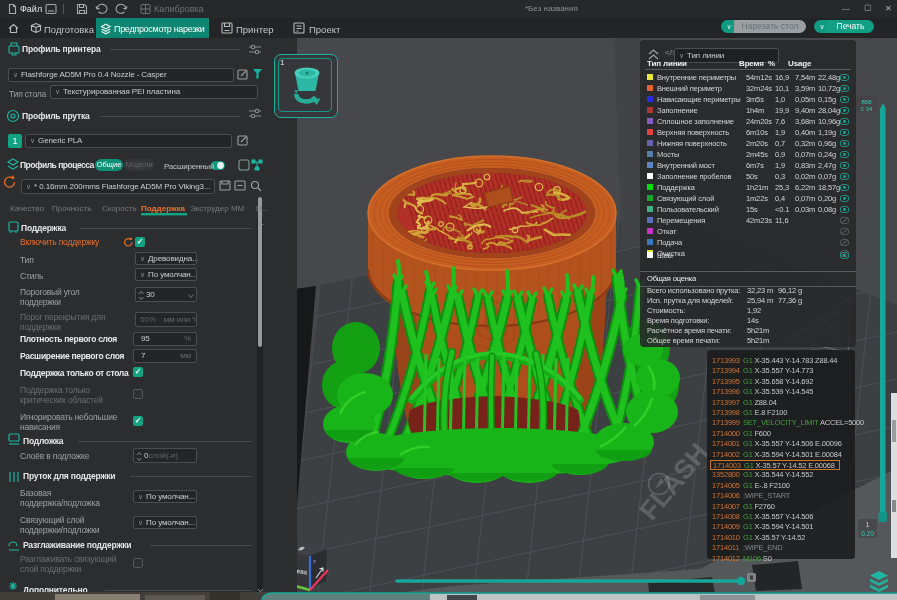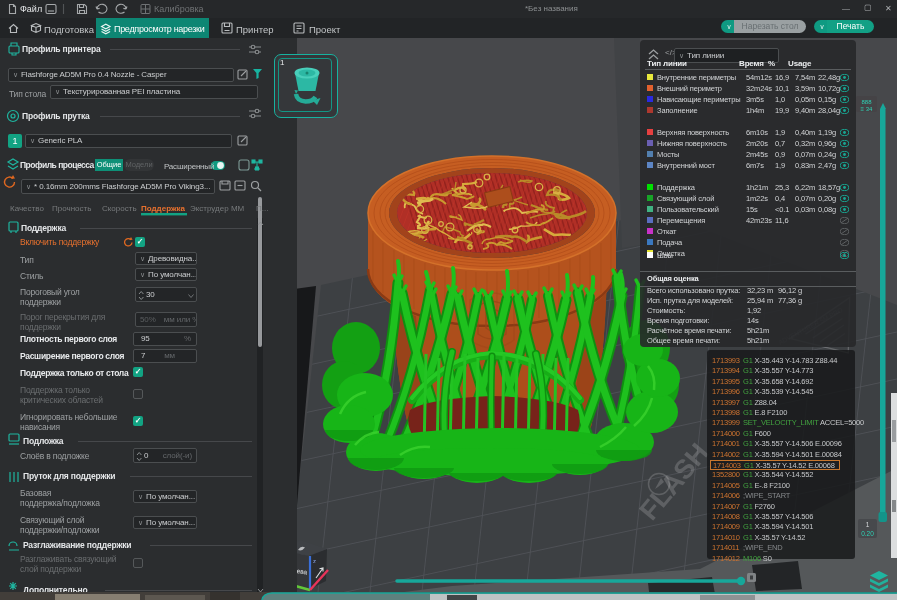--- a/index.html
+++ b/index.html
@@ -635,21 +635,21 @@
  <div class="combo" style="left:8px;top:30px;width:226px;height:14px"><span class="ar">∨</span>Flashforge AD5M Pro 0.4 Nozzle - Casper</div>
  <span class="lbl" style="left:9px;top:51px">Тип стола</span>
  <div class="combo" style="left:50px;top:47px;width:208px;height:14px"><span class="ar">∨</span>Текстурированная PEI пластина</div>
 
  <span class="sech" style="left:22px;top:73px">Профиль прутка</span>
  <div class="secline" style="left:100px;top:78px;width:140px"></div>
  <div class="abs" style="left:8px;top:96px;width:14px;height:14px;background:#12a383;border-radius:2px;color:#fff;font-size:9px;text-align:center;line-height:14px">1</div>
  <div class="combo" style="left:25px;top:96px;width:207px;height:14px"><span class="ar">∨</span>Generic PLA</div>
 
  <span class="sech" style="left:20px;top:122px;letter-spacing:-0.5px">Профиль процесса</span>
- <div class="abs" style="left:95px;top:121px;width:28px;height:12px;background:#0e9077;border-radius:0;color:#fff;font-size:7.5px;text-align:center;line-height:12px">Общие</div>
+ <div class="abs" style="left:95px;top:121px;width:28px;height:12px;background:#0e9077;border-radius:6px;color:#fff;font-size:7.5px;text-align:center;line-height:12px">Общие</div>
  <div class="abs" style="left:124px;top:121px;width:30px;height:12px;background:#333537;border-radius:6px;color:#606365;font-size:7.5px;text-align:center;line-height:12px">Модели</div>
  <span class="abs" style="left:164px;top:124px;font-size:8px;letter-spacing:-0.2px;color:#c0c3c5">Расширенный</span>
  <div class="combo" style="left:21px;top:141px;width:194px;height:15px;line-height:13px"><span class="ar">∨</span>* 0.16mm 200mms Flashforge AD5M Pro Viking3...</div>
 
  <span class="abs" style="left:10px;top:166px;font-size:8px;color:#777a7c">Качество</span>
  <span class="abs" style="left:52px;top:166px;font-size:8px;color:#777a7c">Прочность</span>
  <span class="abs" style="left:102px;top:166px;font-size:8px;color:#777a7c">Скорость</span>
  <span class="abs" style="left:141px;top:166px;font-size:8px;color:#e8712e;font-weight:bold">Поддержка</span>
  <span class="abs" style="left:190px;top:166px;font-size:8px;color:#777a7c">Экструдер ММ</span>
  <span class="abs" style="left:256px;top:166px;font-size:8px;color:#777a7c">П...</span>
@@ -672,32 +672,32 @@
  <div class="combo" style="left:135px;top:249px;width:62px;height:15px;line-height:13px;padding-left:10px">30<svg width="7" height="11" style="position:absolute;left:2px;top:2px">
           <path d="M1 4l2.2-2.5L5.4 4M1 7l2.2 2.5L5.4 7" stroke="#8a8d8f" fill="none"></path>
         </svg><svg width="6" height="4" style="position:absolute;right:2px;top:6px">
           <path d="M0.5 0.5l2.5 3 2.5-3" stroke="#707375" fill="none"></path>
         </svg></div>
  <span class="lbld" style="left:20px;top:274px">Порог перекрытия для<br>поддержки</span>
  <div class="combo" style="left:135px;top:274px;width:62px;height:15px;line-height:13px;color:#5b5e60">50% <span class="suffix" style="margin-left:6px">мм или %</span></div>
  <span class="lblw" style="left:20px;top:296px">Плотность первого слоя</span>
  <div class="combo" style="left:133px;top:294px;width:64px;height:14px;line-height:12px;padding-left:7px">95<span class="suffix" style="float:right;margin-right:5px">%</span></div>
  <span class="lblw" style="left:20px;top:313px">Расширение первого слоя</span>
- <div class="combo" style="left:133px;top:311px;width:64px;height:14px;line-height:12px;padding-left:7px">7<span class="suffix" style="float:right;margin-right:21px">мм</span></div>
+ <div class="combo" style="left:133px;top:311px;width:64px;height:14px;line-height:12px;padding-left:7px">7<span class="suffix" style="float:right;margin-right:5px">мм</span></div>
  <span class="lblw" style="left:20px;top:330px">Поддержка только от стола</span>
  <div class="cb cbon" style="left:133px;top:329px">✓</div>
  <span class="lbld" style="left:20px;top:347px">Поддержка только<br>критических областей</span>
  <div class="cb cboff" style="left:133px;top:351px"></div>
  <span class="lbl" style="left:20px;top:374px">Игнорировать небольшие<br>нависания</span>
  <div class="cb cbon" style="left:133px;top:378px">✓</div>
 
  <span class="sech" style="left:23px;top:398px">Подложка</span>
  <div class="secline" style="left:78px;top:403px;width:174px"></div>
  <span class="lbl" style="left:20px;top:413px">Слоёв в подложке</span>
- <div class="combo" style="left:133px;top:410px;width:64px;height:15px;line-height:13px;padding-left:10px">0<span class="suffix" style="float:right;margin-right:4px">слой(-и)</span><svg width="7" height="11" style="position:absolute;left:2px;top:2px">
+ <div class="combo" style="left:133px;top:410px;width:64px;height:15px;line-height:13px;padding-left:10px">0<span class="suffix" style="float:right;margin-right:18px">слой(-и)</span><svg width="7" height="11" style="position:absolute;left:2px;top:2px">
           <path d="M1 4l2.2-2.5L5.4 4M1 7l2.2 2.5L5.4 7" stroke="#8a8d8f" fill="none"></path>
         </svg></div>
 
  <span class="sech" style="left:23px;top:433px">Пруток для поддержки</span>
  <div class="secline" style="left:130px;top:438px;width:122px"></div>
  <span class="lbl" style="left:20px;top:450px">Базовая<br>поддержка/подложка</span>
  <div class="combo" style="left:133px;top:452px;width:64px;height:13px;line-height:11px"><span class="ar">∨</span>По умолчан...</div>
  <span class="lbl" style="left:20px;top:477px">Связующий слой<br>поддержки/подложки</span>
  <div class="combo" style="left:133px;top:478px;width:64px;height:13px;line-height:11px"><span class="ar">∨</span>По умолчан...</div>
 
@@ -745,33 +745,41 @@
           <circle cx="4.5" cy="3.5" r="1.4" fill="#18a894"></circle>
         </svg></div>
   <div class="lrow" style="top:54px"><span class="chip" style="background:#2a2ae0"></span><span>Нависающие периметры</span><span class="abs" style="left:99px">3m5s</span><span class="abs" style="left:128px">1,0</span><span class="abs" style="left:148px">0,05m</span><span class="abs" style="left:171px">0,15g</span><svg width="9" height="7" style="position:absolute;right:0px;top:2px">
           <ellipse cx="4.5" cy="3.5" rx="4.2" ry="3.2" fill="none" stroke="#18a894" stroke-width="1"></ellipse>
           <circle cx="4.5" cy="3.5" r="1.4" fill="#18a894"></circle>
         </svg></div>
   <div class="lrow" style="top:65px"><span class="chip" style="background:#ad382e"></span><span>Заполнение</span><span class="abs" style="left:99px">1h4m</span><span class="abs" style="left:128px">19,9</span><span class="abs" style="left:148px">9,40m</span><span class="abs" style="left:171px">28,04g</span><svg width="9" height="7" style="position:absolute;right:0px;top:2px">
           <ellipse cx="4.5" cy="3.5" rx="4.2" ry="3.2" fill="none" stroke="#18a894" stroke-width="1"></ellipse>
           <circle cx="4.5" cy="3.5" r="1.4" fill="#18a894"></circle>
         </svg></div>
+  <div class="lrow" style="top:76px"><span class="chip" style="background:#8a5cc8"></span><span>Сплошное заполнение</span><span class="abs" style="left:99px">24m20s</span><span class="abs" style="left:128px">7,6</span><span class="abs" style="left:148px">3,68m</span><span class="abs" style="left:171px">10,96g</span><svg width="9" height="7" style="position:absolute;right:0px;top:2px">
+          <ellipse cx="4.5" cy="3.5" rx="4.2" ry="3.2" fill="none" stroke="#18a894" stroke-width="1"></ellipse>
+          <circle cx="4.5" cy="3.5" r="1.4" fill="#18a894"></circle>
+        </svg></div>
   <div class="lrow" style="top:87px"><span class="chip" style="background:#e64040"></span><span>Верхняя поверхность</span><span class="abs" style="left:99px">6m10s</span><span class="abs" style="left:128px">1,9</span><span class="abs" style="left:148px">0,40m</span><span class="abs" style="left:171px">1,19g</span><svg width="9" height="7" style="position:absolute;right:0px;top:2px">
           <ellipse cx="4.5" cy="3.5" rx="4.2" ry="3.2" fill="none" stroke="#18a894" stroke-width="1"></ellipse>
           <circle cx="4.5" cy="3.5" r="1.4" fill="#18a894"></circle>
         </svg></div>
   <div class="lrow" style="top:98px"><span class="chip" style="background:#6a5fb2"></span><span>Нижняя поверхность</span><span class="abs" style="left:99px">2m20s</span><span class="abs" style="left:128px">0,7</span><span class="abs" style="left:148px">0,32m</span><span class="abs" style="left:171px">0,96g</span><svg width="9" height="7" style="position:absolute;right:0px;top:2px">
           <ellipse cx="4.5" cy="3.5" rx="4.2" ry="3.2" fill="none" stroke="#18a894" stroke-width="1"></ellipse>
           <circle cx="4.5" cy="3.5" r="1.4" fill="#18a894"></circle>
         </svg></div>
   <div class="lrow" style="top:109px"><span class="chip" style="background:#527fae"></span><span>Мосты</span><span class="abs" style="left:99px">2m45s</span><span class="abs" style="left:128px">0,9</span><span class="abs" style="left:148px">0,07m</span><span class="abs" style="left:171px">0,24g</span><svg width="9" height="7" style="position:absolute;right:0px;top:2px">
           <ellipse cx="4.5" cy="3.5" rx="4.2" ry="3.2" fill="none" stroke="#18a894" stroke-width="1"></ellipse>
           <circle cx="4.5" cy="3.5" r="1.4" fill="#18a894"></circle>
         </svg></div>
   <div class="lrow" style="top:120px"><span class="chip" style="background:#5c85c4"></span><span>Внутренний мост</span><span class="abs" style="left:99px">6m7s</span><span class="abs" style="left:128px">1,9</span><span class="abs" style="left:148px">0,83m</span><span class="abs" style="left:171px">2,47g</span><svg width="9" height="7" style="position:absolute;right:0px;top:2px">
+          <ellipse cx="4.5" cy="3.5" rx="4.2" ry="3.2" fill="none" stroke="#18a894" stroke-width="1"></ellipse>
+          <circle cx="4.5" cy="3.5" r="1.4" fill="#18a894"></circle>
+        </svg></div>
+  <div class="lrow" style="top:131px"><span class="chip" style="background:#ffffff"></span><span>Заполнение пробелов</span><span class="abs" style="left:99px">50s</span><span class="abs" style="left:128px">0,3</span><span class="abs" style="left:148px">0,02m</span><span class="abs" style="left:171px">0,07g</span><svg width="9" height="7" style="position:absolute;right:0px;top:2px">
           <ellipse cx="4.5" cy="3.5" rx="4.2" ry="3.2" fill="none" stroke="#18a894" stroke-width="1"></ellipse>
           <circle cx="4.5" cy="3.5" r="1.4" fill="#18a894"></circle>
         </svg></div>
   <div class="lrow" style="top:142px"><span class="chip" style="background:#00e000"></span><span>Поддержка</span><span class="abs" style="left:99px">1h21m</span><span class="abs" style="left:128px">25,3</span><span class="abs" style="left:148px">6,22m</span><span class="abs" style="left:171px">18,57g</span><svg width="9" height="7" style="position:absolute;right:0px;top:2px">
           <ellipse cx="4.5" cy="3.5" rx="4.2" ry="3.2" fill="none" stroke="#18a894" stroke-width="1"></ellipse>
           <circle cx="4.5" cy="3.5" r="1.4" fill="#18a894"></circle>
         </svg></div>
   <div class="lrow" style="top:153px"><span class="chip" style="background:#18a428"></span><span>Связующий слой</span><span class="abs" style="left:99px">1m22s</span><span class="abs" style="left:128px">0,4</span><span class="abs" style="left:148px">0,07m</span><span class="abs" style="left:171px">0,20g</span><svg width="9" height="7" style="position:absolute;right:0px;top:2px">
           <ellipse cx="4.5" cy="3.5" rx="4.2" ry="3.2" fill="none" stroke="#18a894" stroke-width="1"></ellipse>
           <circle cx="4.5" cy="3.5" r="1.4" fill="#18a894"></circle>
@@ -794,21 +802,21 @@
         </svg></div>
   <div class="lrow" style="top:208px"><span class="chip" style="background:#e8e830"></span><span>Очистка</span><svg width="9" height="7" style="position:absolute;right:0px;top:2px">
           <ellipse cx="4.5" cy="3.5" rx="4.2" ry="3.2" fill="none" stroke="#5d6062" stroke-width="1"></ellipse>
           <path d="M1 6l7-5" stroke="#5d6062" stroke-width="1"></path>
         </svg></div>
   <div class="lrow" style="top:210px"><span class="chip" style="background:#ffffff"></span><span>Швы</span><svg width="9" height="7" style="position:absolute;right:0px;top:2px">
           <ellipse cx="4.5" cy="3.5" rx="4.2" ry="3.2" fill="none" stroke="#18a894" stroke-width="1"></ellipse>
           <circle cx="4.5" cy="3.5" r="1.4" fill="#18a894"></circle>
         </svg></div>
   <div class="abs" style="left:0px;top:231px;width:216px;height:1px;background:#5a5d5f"></div>
-  <span class="abs" style="left:7px;top:234px;font-weight:bold;color:#eceef0">Общая оценка</span>
+  <span class="abs" style="left:7px;top:234px;font-weight:normal;color:#eceef0">Общая оценка</span>
   <div class="abs" style="left:0px;top:246px;width:216px;height:1px;background:#5a5d5f"></div>
   <div class="lrow" style="top:245px"><span>Всего использовано прутка:</span><span class="abs" style="left:100px">32,23 m</span><span class="abs" style="left:131px">96,12 g</span></div>
   <div class="lrow" style="top:255px"><span>Исп. прутка для моделей:</span><span class="abs" style="left:100px">25,94 m</span><span class="abs" style="left:131px">77,36 g</span></div>
   <div class="lrow" style="top:265px"><span>Стоимость:</span><span class="abs" style="left:100px">1,92</span></div>
   <div class="lrow" style="top:275px"><span>Время подготовки:</span><span class="abs" style="left:100px">14s</span></div>
   <div class="lrow" style="top:285px"><span>Расчётное время печати:</span><span class="abs" style="left:100px">5h21m</span></div>
   <div class="lrow" style="top:295px"><span>Общее время печати:</span><span class="abs" style="left:100px">5h21m</span></div>
 </div>
 
 <div id="gcode">

